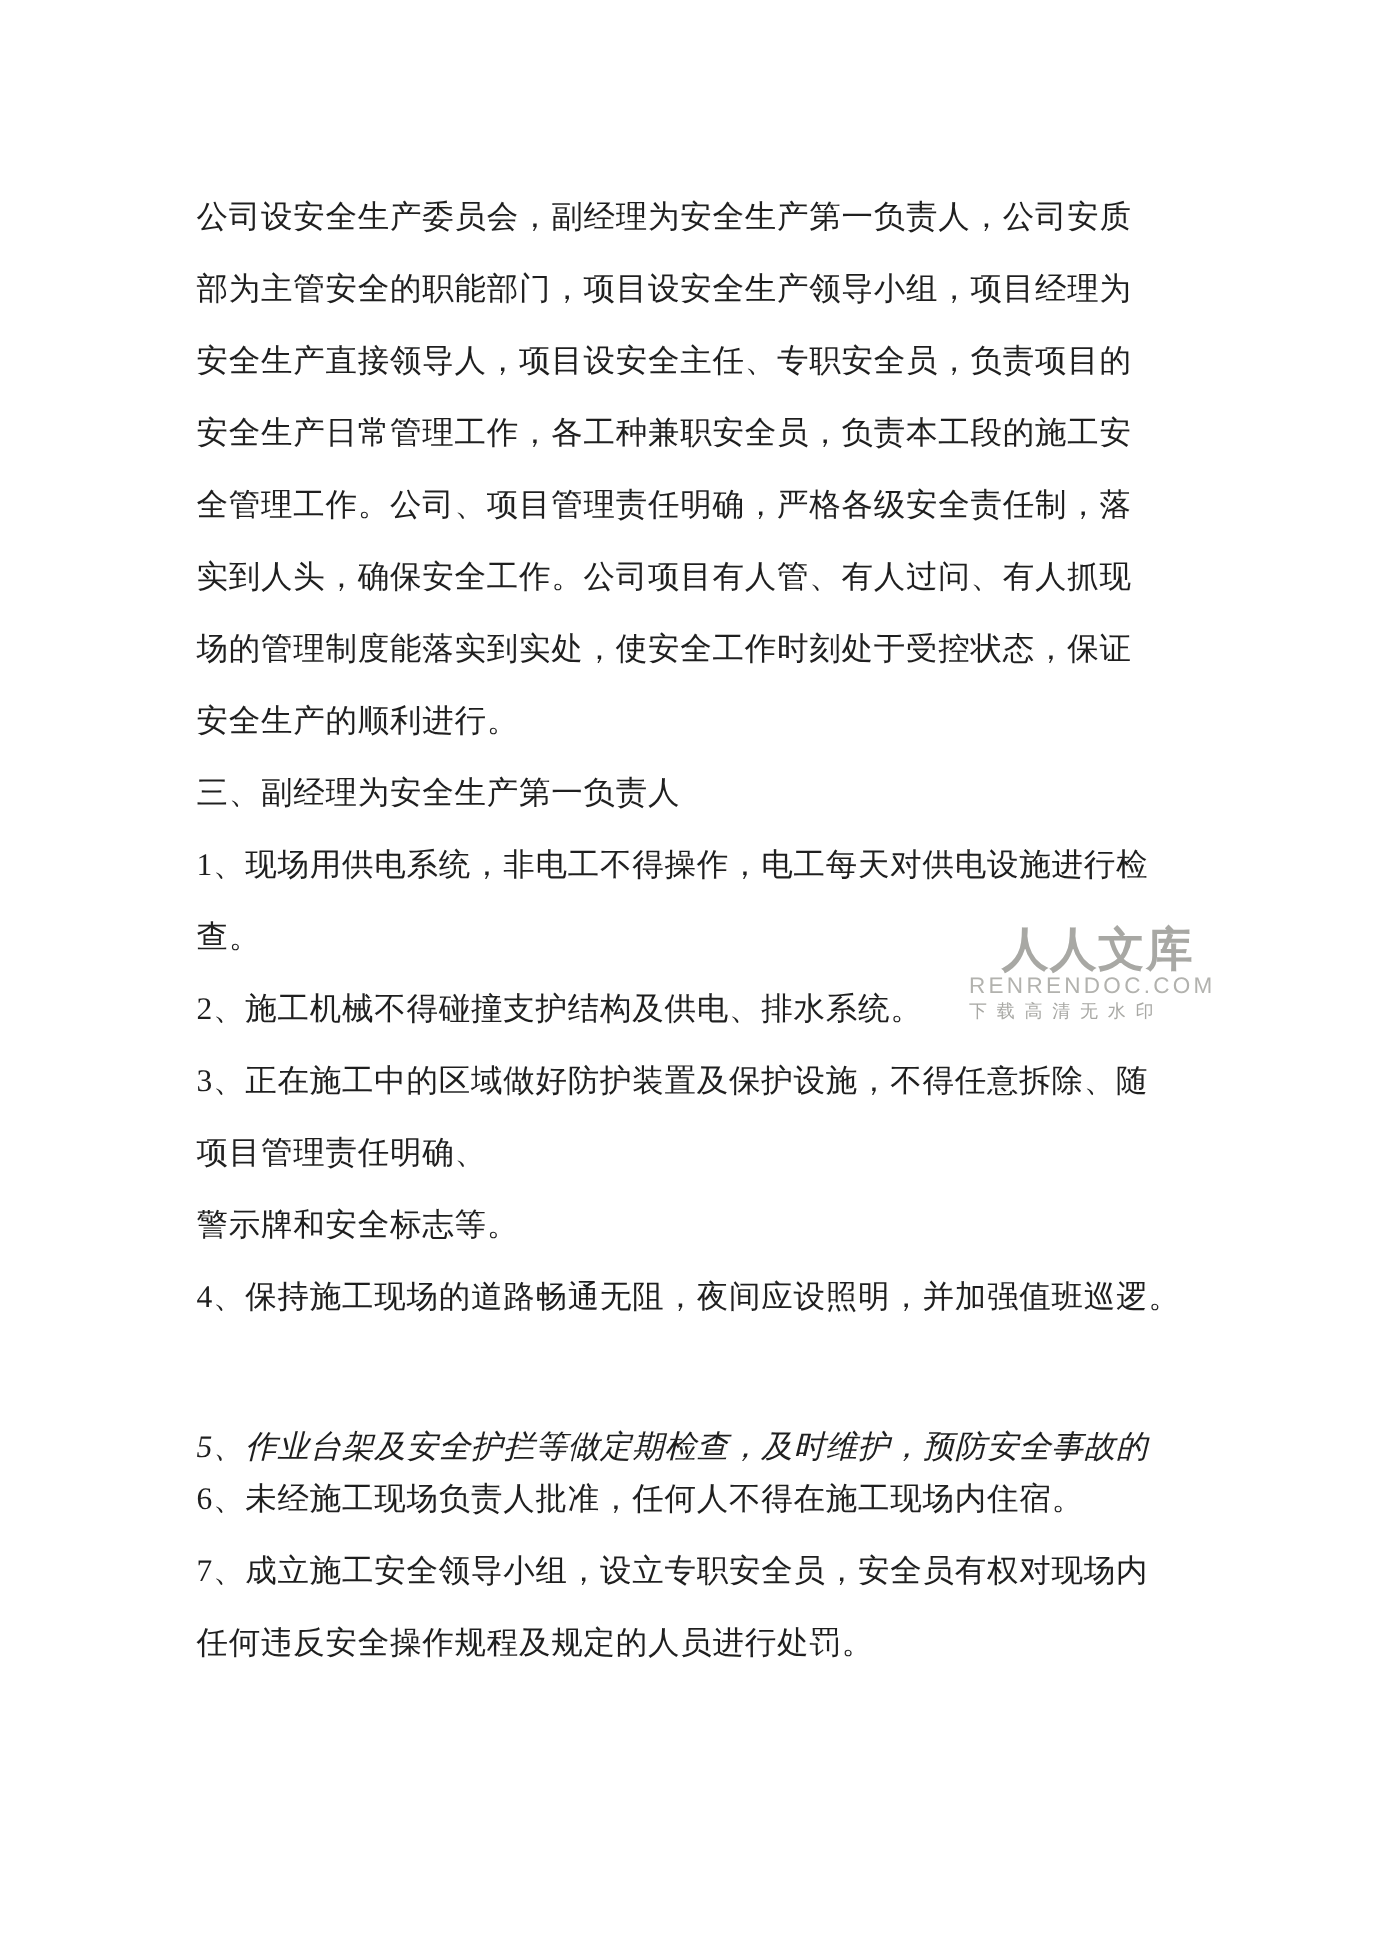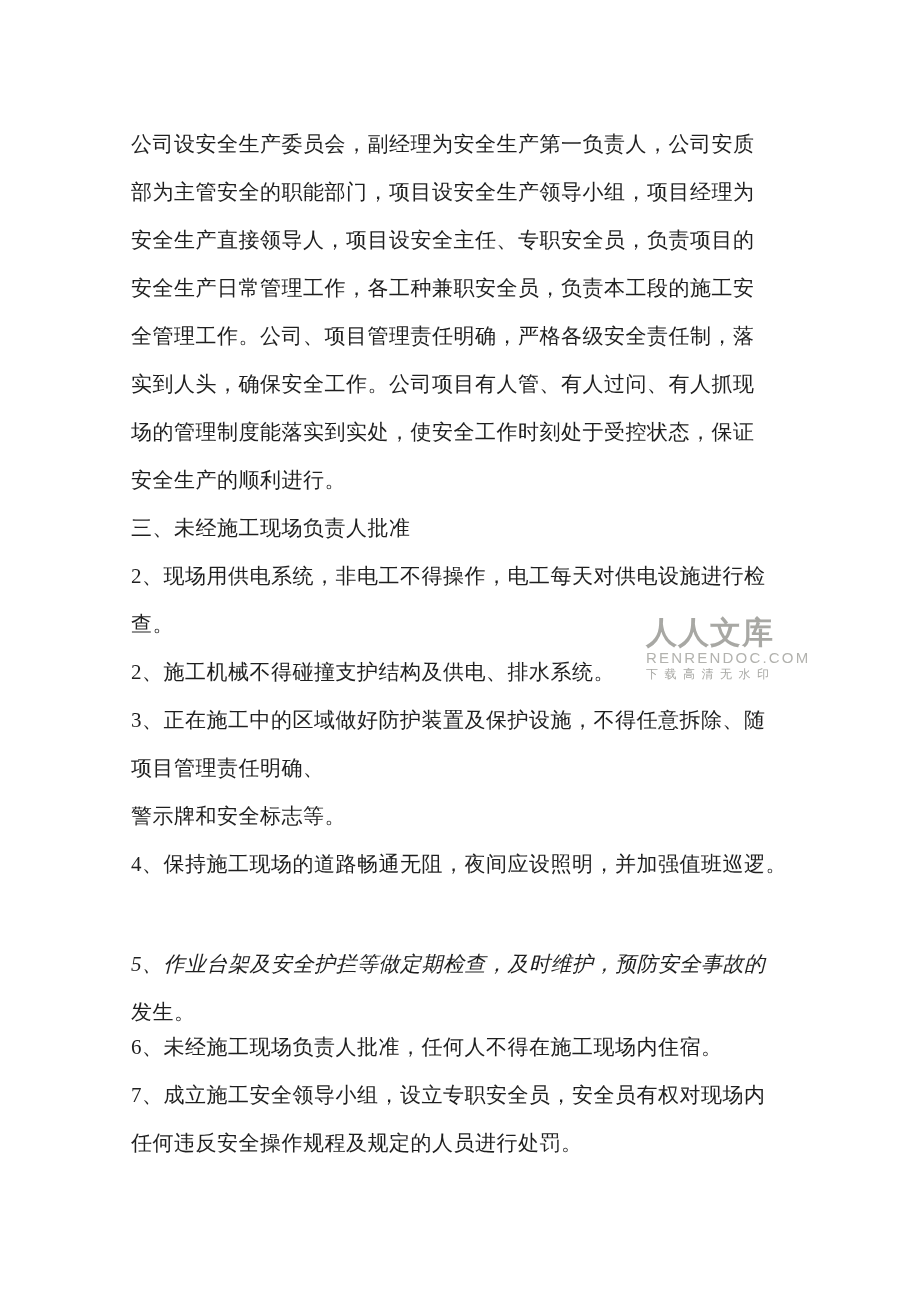--- a/index.html
+++ b/index.html
@@ -53,20 +53,21 @@
     text-align: left;
     user-select: none;
   }
   .wm-title {
     font-size: 31px;
     font-weight: bold;
     letter-spacing: 1px;
     color: #a8a8a4;
     line-height: 34px;
     white-space: nowrap;
+    text-align: right;
   }
   .wm-domain {
     font-family: "Liberation Sans", "DejaVu Sans", sans-serif;
     font-size: 15px;
     letter-spacing: 2.2px;
     color: #b2b2ae;
     line-height: 13px;
     margin-top: 1px;
     white-space: nowrap;
   }
@@ -86,30 +87,29 @@
 
   <div class="text-block">
     <div class="line">公司设安全生产委员会，副经理为安全生产第一负责人，公司安质</div>
     <div class="line">部为主管安全的职能部门，项目设安全生产领导小组，项目经理为</div>
     <div class="line">安全生产直接领导人，项目设安全主任、专职安全员，负责项目的</div>
     <div class="line">安全生产日常管理工作，各工种兼职安全员，负责本工段的施工安</div>
     <div class="line">全管理工作。公司、项目管理责任明确，严格各级安全责任制，落</div>
     <div class="line">实到人头，确保安全工作。公司项目有人管、有人过问、有人抓现</div>
     <div class="line">场的管理制度能落实到实处，使安全工作时刻处于受控状态，保证</div>
     <div class="line">安全生产的顺利进行。</div>
-    <div class="line">三、未经施工现场负责人批准</div>
-    <div class="line">2、现场用供电系统，非电工不得操作，电工每天对供电设施进行检</div>
+    <div class="line">三、副经理为安全生产第一负责人</div>
+    <div class="line">1、现场用供电系统，非电工不得操作，电工每天对供电设施进行检</div>
     <div class="line">查。</div>
     <div class="line">2、施工机械不得碰撞支护结构及供电、排水系统。</div>
     <div class="line">3、正在施工中的区域做好防护装置及保护设施，不得任意拆除、随</div>
     <div class="line">项目管理责任明确、</div>
     <div class="line">警示牌和安全标志等。</div>
     <div class="line">4、保持施工现场的道路畅通无阻，夜间应设照明，并加强值班巡逻。</div>
     <div class="line gap-above">5、作业台架及安全护拦等做定期检查，及时维护，预防安全事故的</div>
-    <div class="line">发生。</div>
     <div class="line tight-above">6、未经施工现场负责人批准，任何人不得在施工现场内住宿。</div>
     <div class="line">7、成立施工安全领导小组，设立专职安全员，安全员有权对现场内</div>
     <div class="line">任何违反安全操作规程及规定的人员进行处罚。</div>
   </div>
 
   <div class="watermark">
     <div class="wm-title">人人文库</div>
     <div class="wm-domain">RENRENDOC.COM</div>
     <div class="wm-tagline">下载高清无水印</div>
   </div>

